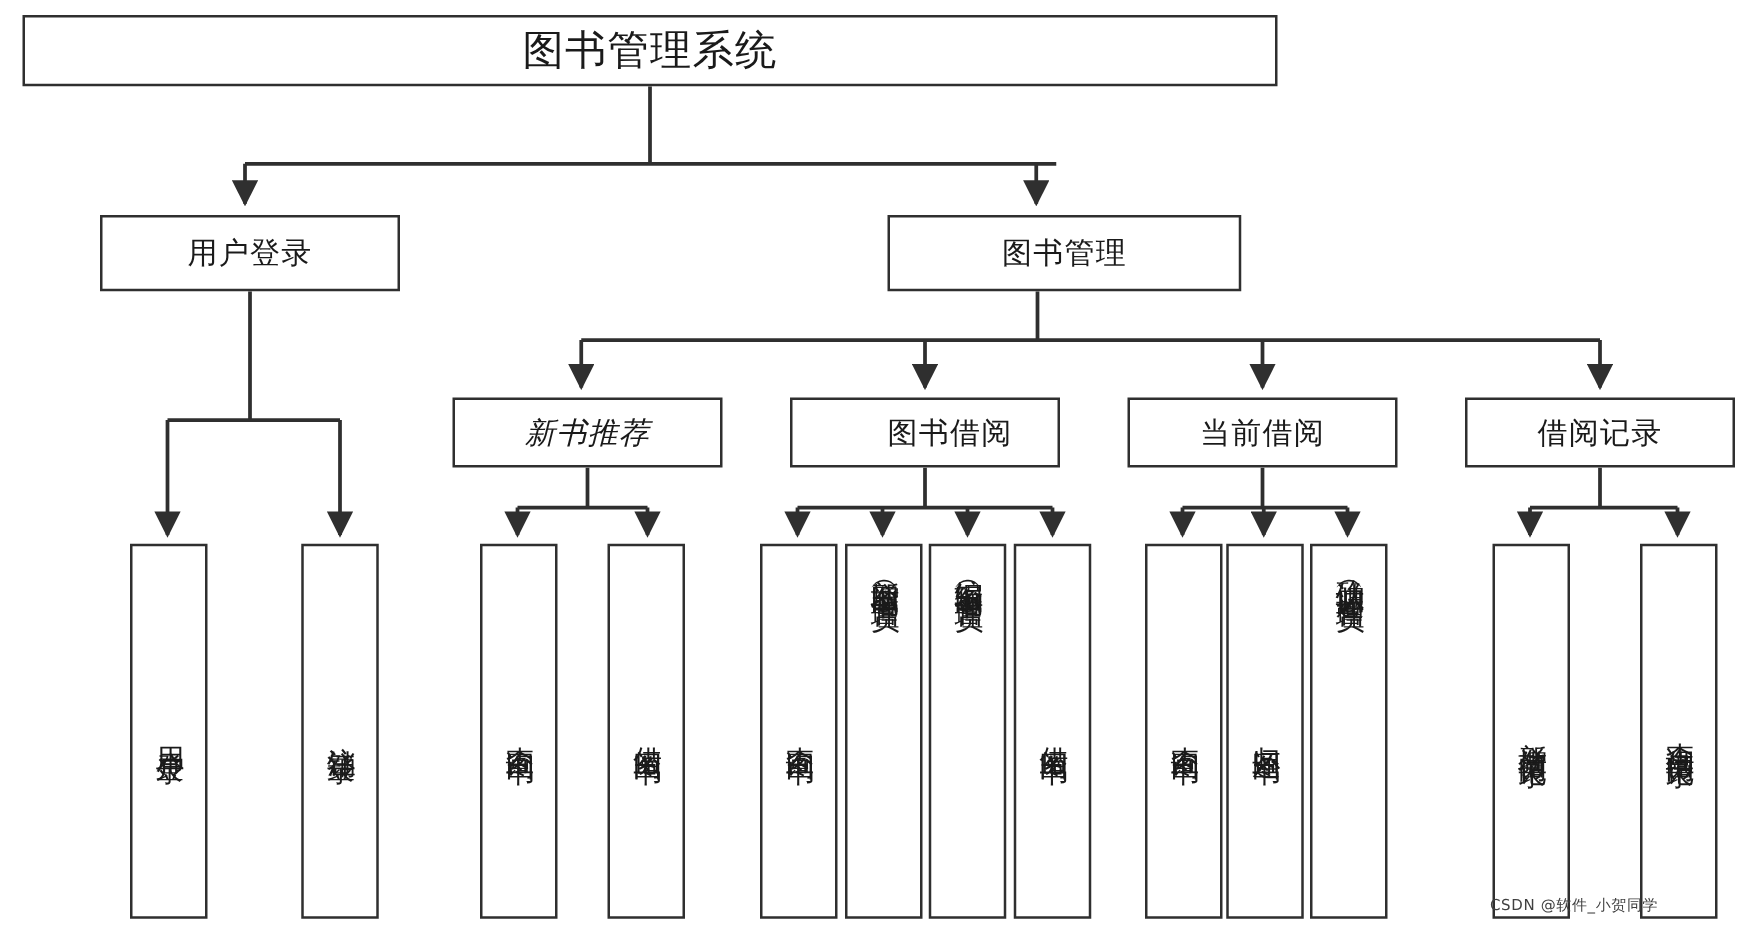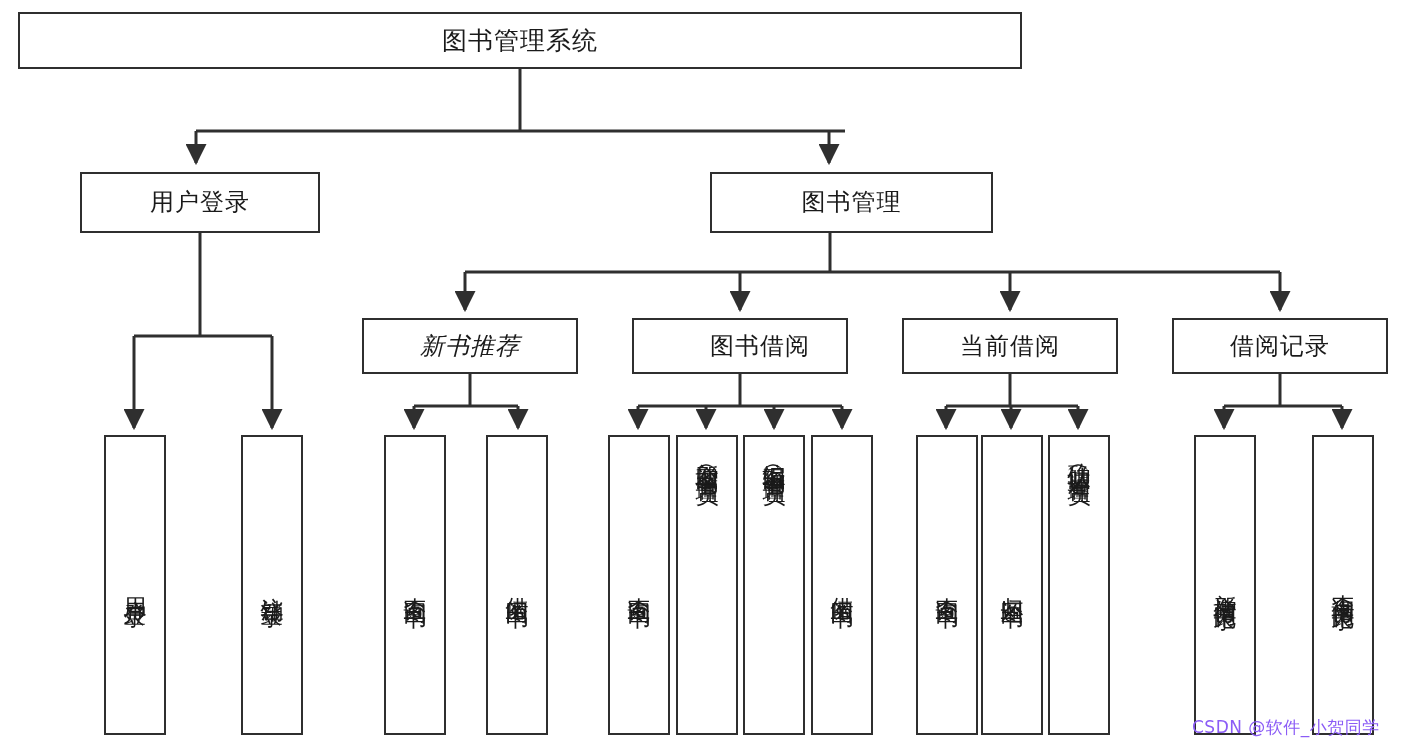--- a/index.html
+++ b/index.html
@@ -42,21 +42,21 @@
     line-height: 1.18;
     color: #1a1a1a;
     white-space: nowrap;
   }
   
   .node.horiz .node-label {
     font-size: 24px;
     letter-spacing: 1px;
   }
   .node.root .node-label {
-    font-size: 25px;
+    font-size: 33px;
   }
   
   .node.vert {
     align-items: flex-start;
     justify-content: center;
     padding-top: 8px;
   }
   .node.vert .node-label {
     writing-mode: vertical-rl;
     text-orientation: upright;
@@ -64,22 +64,22 @@
     line-height: 1;
     letter-spacing: 3px;
     white-space: nowrap;
   }
   .node.vert.centered {
     align-items: center;
     padding-top: 0;
   }
   .watermark {
     position: absolute;
-    font-size: 17px;
-    color: #8b5cf6;
+    font-size: 12px;
+    color: #404040;
     white-space: nowrap;
     letter-spacing: 0.5px;
   }
 </style>
 </head>
 <body>
 
 <div id="diagram">
 
   <svg id="connectors" viewBox="0 0 1405 747" width="1405" height="747" aria-hidden="true">

